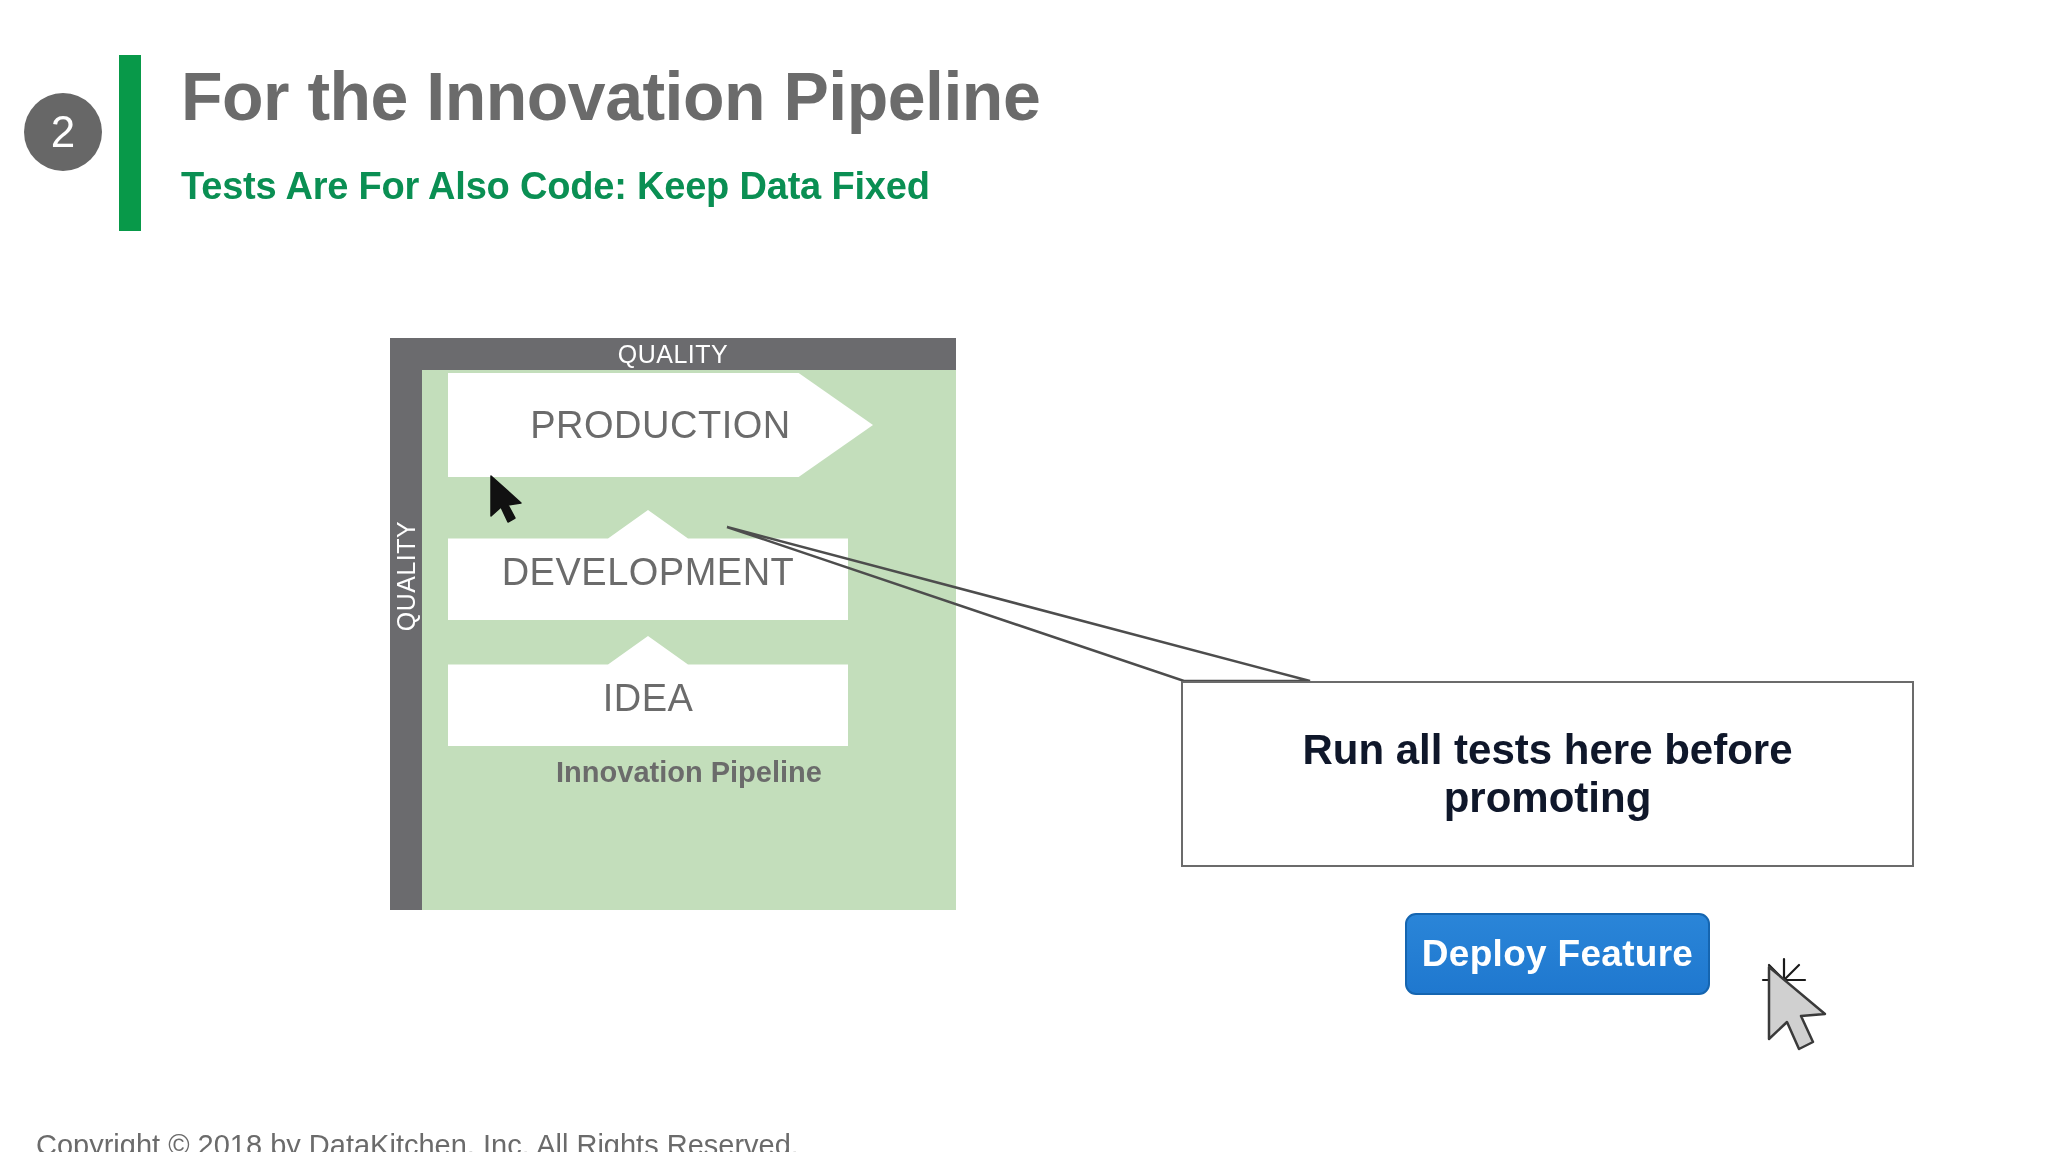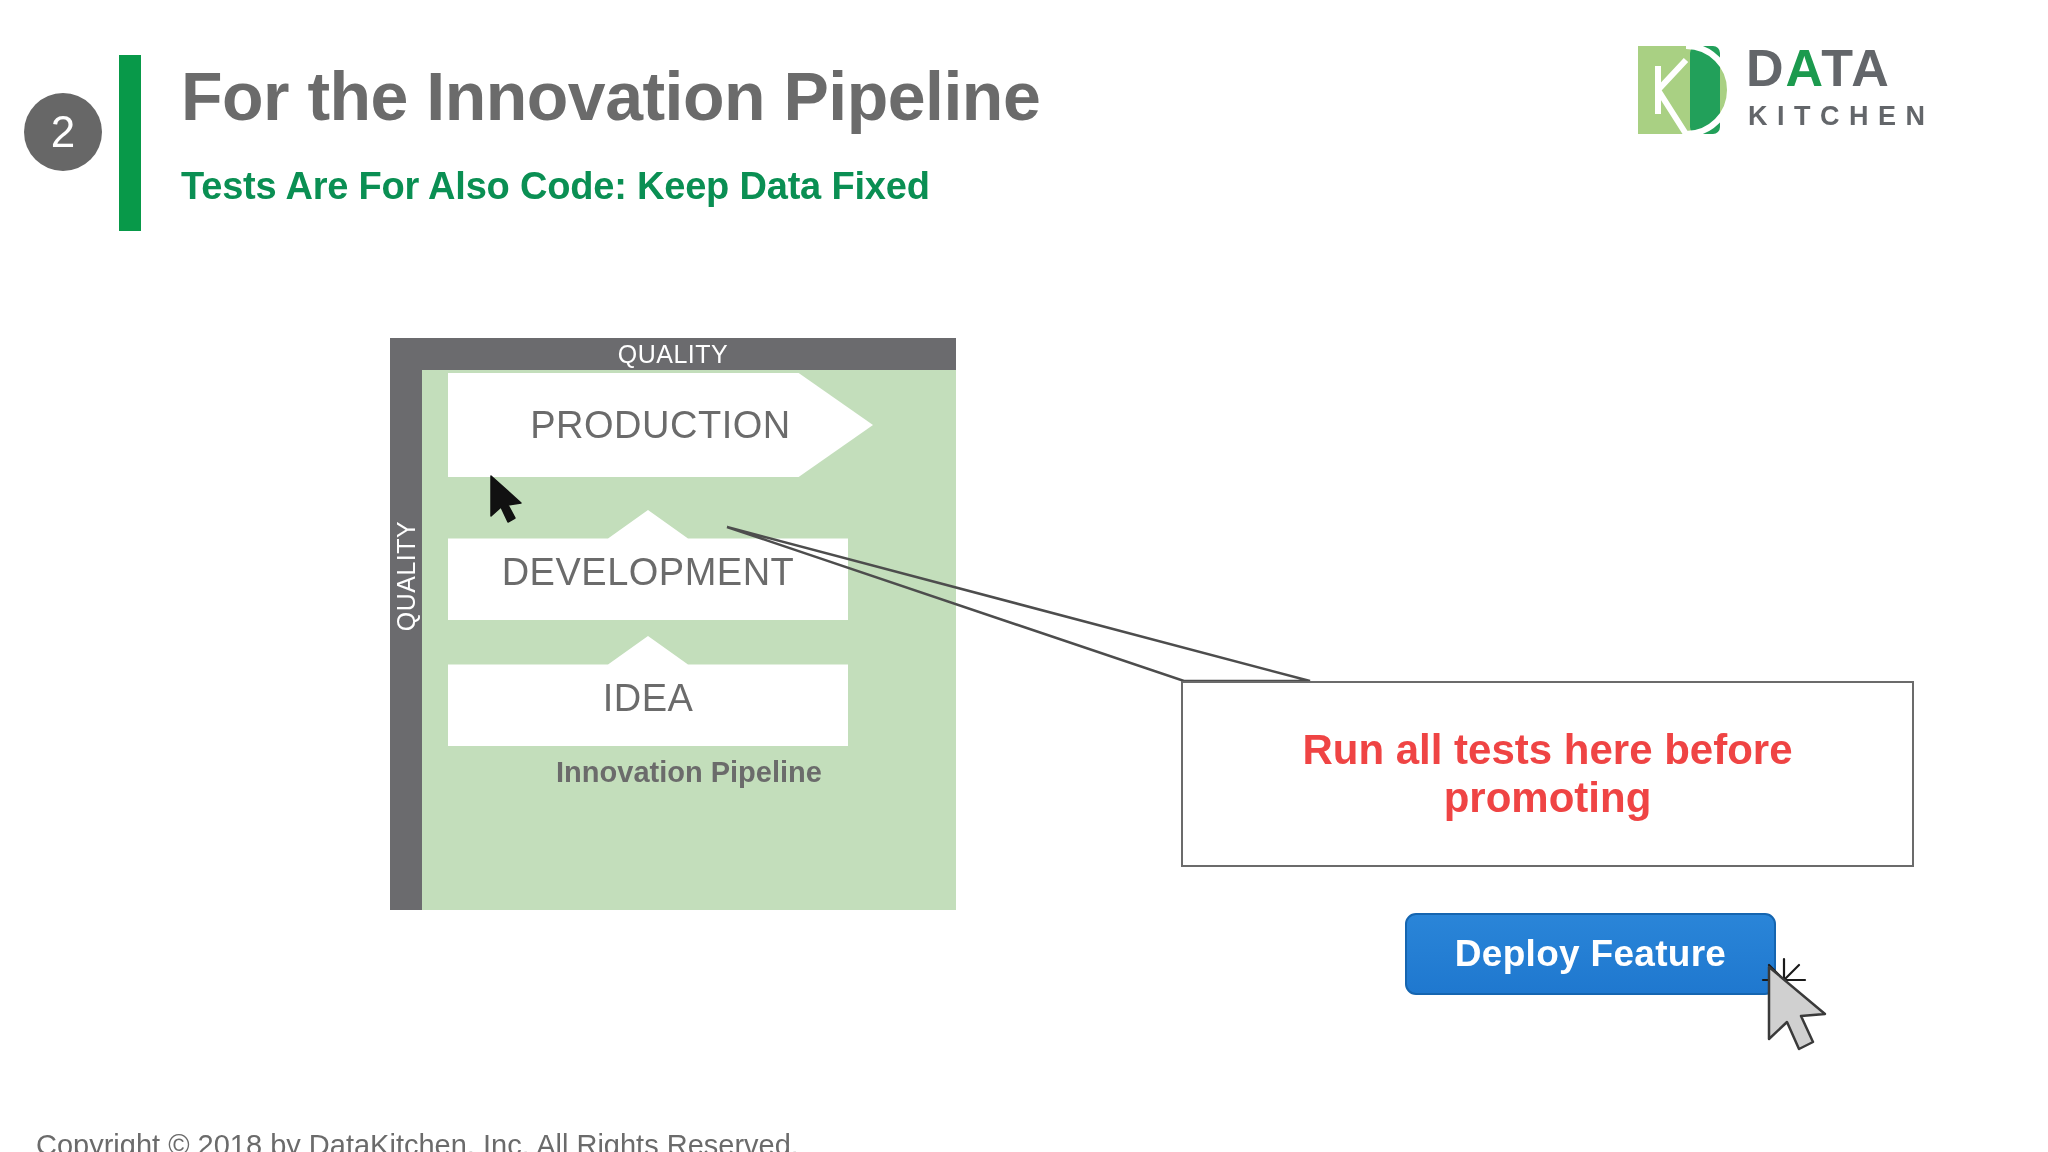--- a/index.html
+++ b/index.html
@@ -212,39 +212,39 @@
     height: 186px;
     border: 2px solid #6b6b6b;
     background: #ffffff;
     box-sizing: border-box;
     display: flex;
     align-items: center;
     justify-content: center;
     text-align: center;
     font-size: 42px;
     font-weight: bold;
-    color: #ef4444;
+    color: #0f172a;
     line-height: 1.15;
     padding: 0 34px;
   }
   .leader-lines {
     position: absolute;
     left: 0;
     top: 0;
     width: 2048px;
     height: 1152px;
     pointer-events: none;
   }
 
   
   .deploy-btn {
     position: absolute;
     left: 1405px;
     top: 913px;
-    width: 371px;
+    width: 305px;
     height: 82px;
     border-radius: 11px;
     background: linear-gradient(180deg, #2a85d8 0%, #1f78cf 100%);
     border: 2px solid #1565b0;
     color: #ffffff;
     font-size: 37px;
     font-weight: bold;
     display: flex;
     align-items: center;
     justify-content: center;
@@ -271,32 +271,20 @@
 </head>
 <body>
 
 <div id="slide">
 
   <div class="step-badge">2</div>
   <div class="accent-bar"></div>
   <div class="title">For the Innovation Pipeline</div>
   <div class="subtitle">Tests Are For Also Code:  Keep Data Fixed</div>
 
-  <div class="logo">
-    <svg class="logo-mark" viewBox="0 0 96 92">
-      <path d="M2 2 H50 A44 44 0 0 1 50 90 H2 Z" fill="#a9d083"></path>
-      <rect x="54" y="2" width="30" height="88" rx="7" fill="#22a05a"></rect>
-      <path d="M50 2 A44 44 0 0 1 50 90" fill="none" stroke="#ffffff" stroke-width="6"></path>
-      <path d="M22 46 L50 16 M22 46 L50 90 M22 22 L22 70" fill="none" stroke="#ffffff" stroke-width="6"></path>
-    </svg>
-    <div class="logo-text-data">
-      <span>D</span><span class="green-a">A</span><span>TA</span>
-    </div>
-    <div class="logo-text-kitchen">KITCHEN</div>
-  </div>
 
   <div class="pipeline">
     <div class="green-panel"></div>
     <div class="quality-top">QUALITY</div>
     <div class="quality-left">
       <div class="quality-left-label">QUALITY</div>
     </div>
     <div class="stage stage-production">
       <span>PRODUCTION</span>
     </div>

